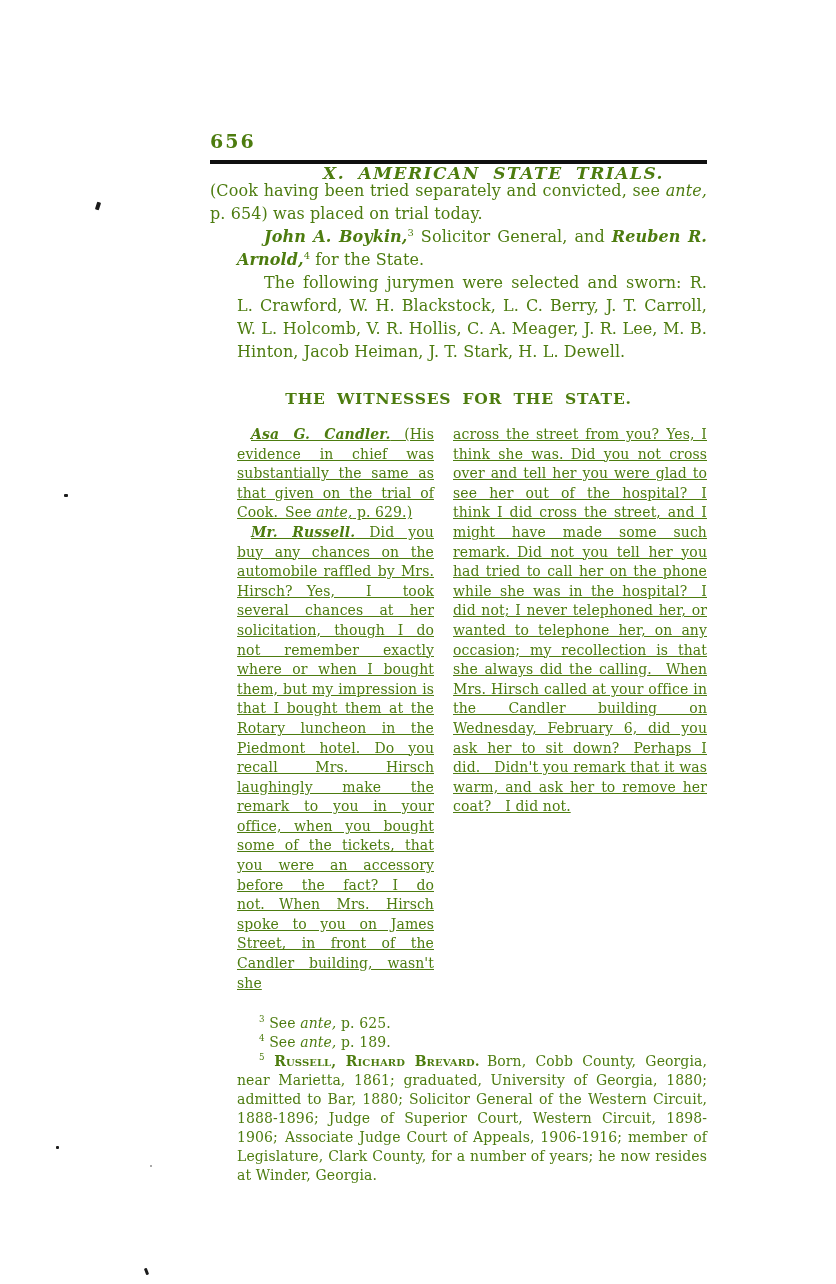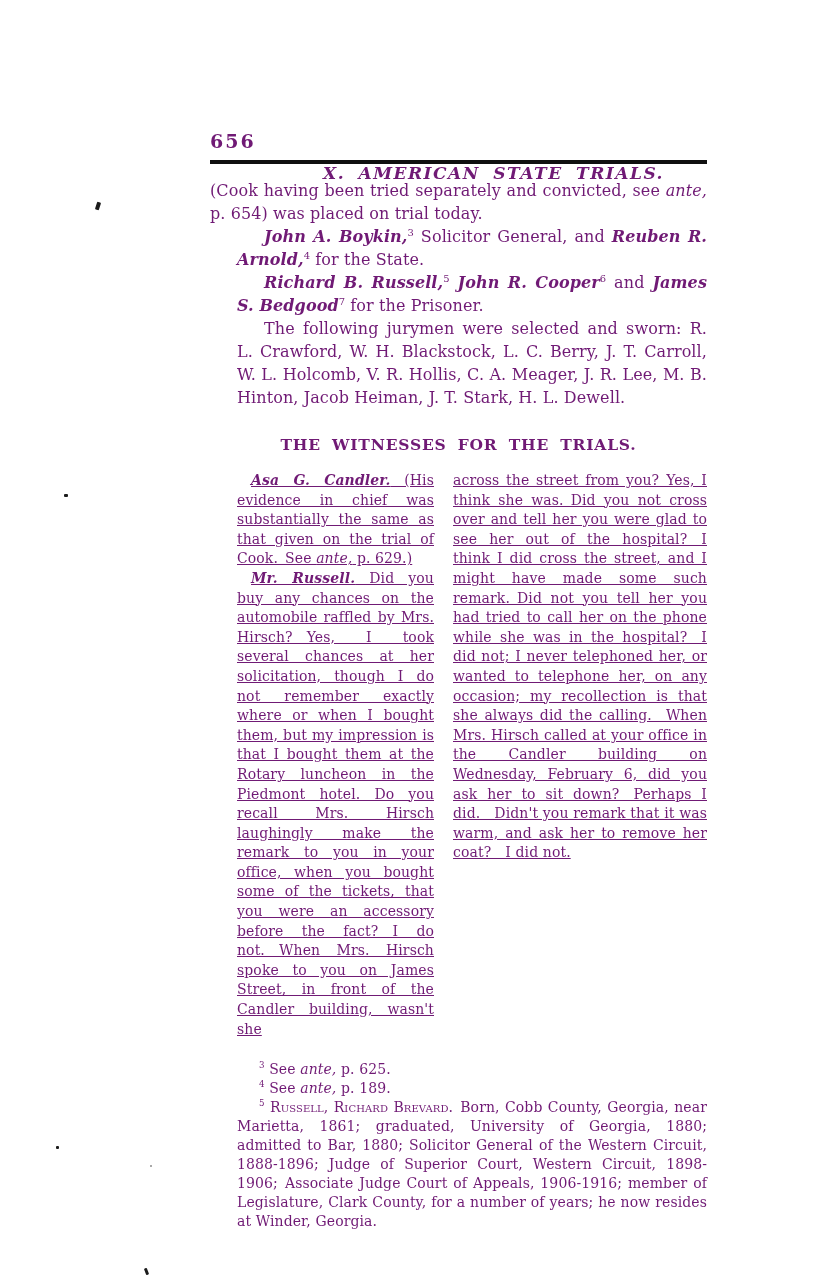--- a/index.html
+++ b/index.html
@@ -1,21 +1,21 @@
 <!DOCTYPE html>
 <html><head>
 <meta charset="utf-8">
 <style>
   * { margin:0; padding:0; box-sizing:border-box; }
   html, body { background:#e8e8e8; }
   .page {
     position:relative;
     width:836px; height:1284px;
     background:#ffffff;
-    color:#701a75;
+    color:#4d7c0f;
     font-family:"DejaVu Serif", "Liberation Serif", serif;
     overflow:hidden;
   }
   .content { position:absolute; left:210px; top:130px; width:497px; }
 
   .header { position:relative; height:28px; }
   .page-number {
     position:absolute; left:0; top:0;
     font-size:19px; font-weight:bold; letter-spacing:2px;
   }
@@ -27,21 +27,21 @@
   .rule { height:4px; background:#101010; margin-top:2px; margin-bottom:15px; }
 
   .para {
     font-size:16px; line-height:23px; text-align:justify;
     letter-spacing:0.1px;
   }
   .para.indent { text-indent:27px;margin-left:27px; }
 
   .bi { font-weight:bold; font-style:italic; }
   .it { font-style:italic; }
-  .sc { font-variant:small-caps; }
+  .sc { font-variant:small-caps;font-weight:bold; }
 
   sup.fn {
     font-size:62%; vertical-align:super; line-height:0; font-style:normal;
   }
 
   .section-heading {
     margin-top:26px; margin-bottom:17px;
     text-align:center; font-size:15.5px; font-weight:bold;
     letter-spacing:0.8px; word-spacing:5px;
   }
@@ -79,25 +79,24 @@
     <div class="header">
       <span class="page-number">656</span>
       <span class="running-title">X.  AMERICAN  STATE  TRIALS.</span>
     </div>
     <div class="rule"></div>
 
     <p class="para"><span>(Cook having been tried separately and convicted, see </span><span class="it">ante,</span><span> p. 654) was placed on trial today.</span></p>
 
     <p class="para indent"><span class="bi">John A. Boykin,</span><sup class="fn">3</sup><span> Solicitor General, and </span><span class="bi">Reuben R. Arnold,</span><sup class="fn">4</sup><span> for the State.</span></p>
 
-    <p class="para indent"><span class="bi">Richard B. Russell,</span><sup class="fn">5</sup><span> </span><span class="bi">John R. Cooper</span><sup class="fn">6</sup><span> and </span><span class="bi">James S. Bedgood</span><sup class="fn">7</sup><span> for the Prisoner.</span></p>
 
     <p class="para indent">The following jurymen were selected and sworn: R. L. Crawford, W. H. Blackstock, L. C. Berry, J. T. Carroll, W. L. Holcomb, V. R. Hollis, C. A. Meager, J. R. Lee, M. B. Hinton, Jacob Heiman, J. T. Stark, H. L. Dewell.</p>
 
-    <h2 class="section-heading">THE WITNESSES FOR THE TRIALS.</h2>
+    <h2 class="section-heading">THE WITNESSES FOR THE STATE.</h2>
 
     <div class="columns">
       <div class="col col-left">
         <p class="para indent"><span class="bi">Asa G. Candler.</span><span> (His evidence in chief was substantially the same as that given on the trial of Cook. See </span><span class="it">ante,</span><span> p. 629.)</span></p>
         <p class="para indent"><span class="bi">Mr. Russell.</span><span> Did you buy any chances on the automobile raffled by Mrs. Hirsch? Yes, I took several chances at her solicitation, though I do not remember exactly where or when I bought them, but my impression is that I bought them at the Rotary luncheon in the Piedmont hotel. Do you recall Mrs. Hirsch laughingly make the remark to you in your office, when you bought some of the tickets, that you were an accessory before the fact? I do not. When Mrs. Hirsch spoke to you on James Street, in front of the Candler building, wasn't she</span></p>
       </div>
       <div class="col col-right">
         <p class="para">across the street from you? Yes, I think she was. Did you not cross over and tell her you were glad to see her out of the hospital? I think I did cross the street, and I might have made some such remark. Did not you tell her you had tried to call her on the phone while she was in the hospital? I did not; I never telephoned her, or wanted to telephone her, on any occasion; my recollection is that she always did the calling. When Mrs. Hirsch called at your office in the Candler building on Wednesday, February 6, did you ask her to sit down? Perhaps I did. Didn't you remark that it was warm, and ask her to remove her coat? I did not.</p>
       </div>
     </div>

